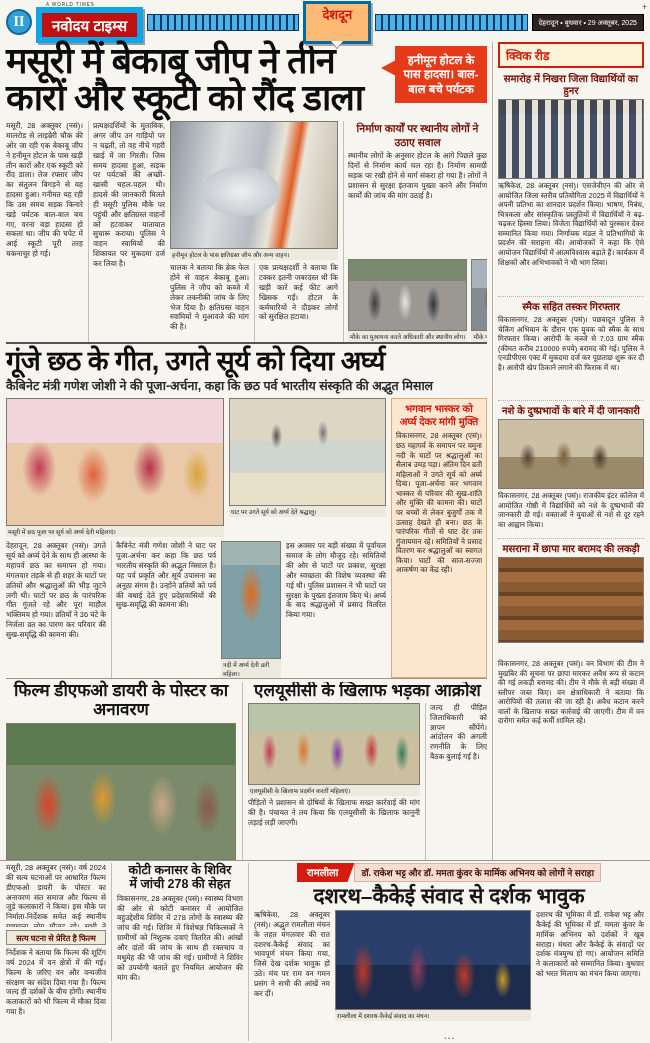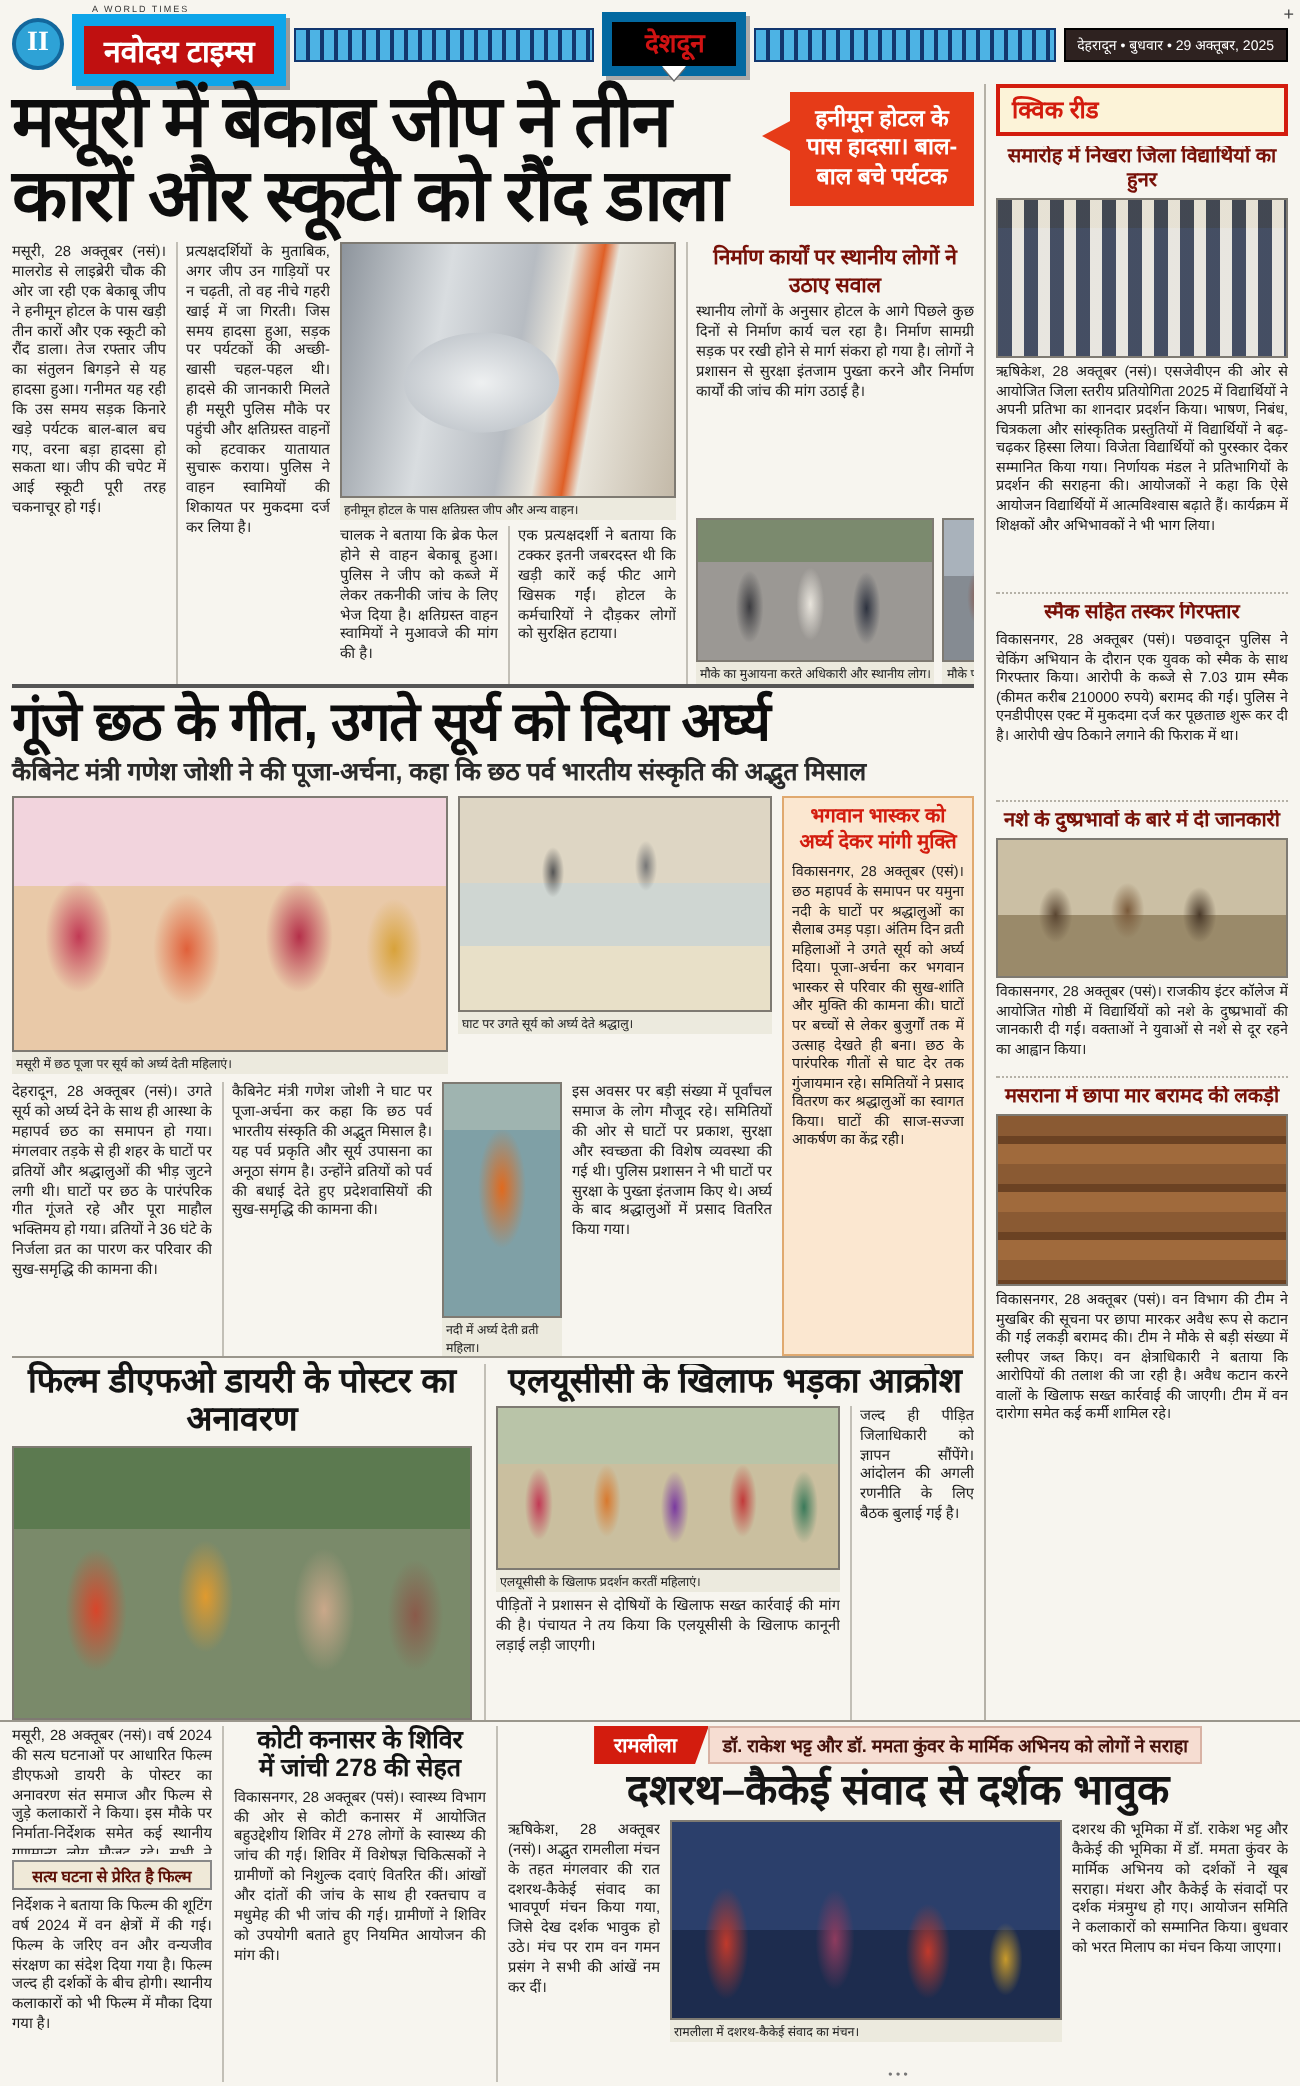--- a/index.html
+++ b/index.html
@@ -13,22 +13,22 @@
   .masthead { display:flex; align-items:center; height:42px; padding:4px 6px 2px 6px; gap:4px; }
   .pgno { width:26px; height:26px; border-radius:50%; background:#2ea2d6; border:2px solid #13679c;
           color:#fff; font-weight:bold; font-size:14px; display:flex; align-items:center; justify-content:center;
           font-family:"Liberation Serif", serif; flex:0 0 auto; }
   .logowrap { display:flex; flex-direction:column; align-items:flex-start; flex:0 0 auto; }
   .tagline { font-size:4.5px; color:#333; letter-spacing:1px; margin-left:10px; }
   .logo { background:#c01010; color:#fff; font-weight:bold; font-size:15px; padding:2px 10px;
           border:6px solid #0ea5e9; box-shadow:2px 2px 0 #9a9a9a; white-space:nowrap; }
   .stripe { flex:1 1 auto; height:17px; border:1px solid #12366e; align-self:center;
             background:repeating-linear-gradient(90deg,#4db3e4 0 5px,#12366e 5px 7px); }
-  .tab { position:relative; background:#000000; border:5px solid #0369a1; box-shadow:2px 2px 0 #aaa;
-         padding:1px 16px 2px 16px; flex:0 0 auto; }
+  .tab { position:relative; background:#fdba74; border:3px solid #0369a1; box-shadow:2px 2px 0 #aaa;
+         padding:1px 16px 18px 16px; flex:0 0 auto; }
   .tab .tname { color:#d01313; font-weight:bold; font-size:13px; }
   .tab-arrow { position:absolute; left:50%; bottom:-7px; margin-left:-6px; width:0; height:0;
                border-left:6px solid transparent; border-right:6px solid transparent; border-top:7px solid #fff;
                filter:drop-shadow(0 1px 0 #666); }
   .datebox { background:#2e2220; color:#fff; font-size:7px; padding:3px 6px; border:1px solid #000;
              flex:0 0 auto; white-space:nowrap; }
   .plusmark { position:absolute; top:2px; right:3px; font-size:9px; color:#444; }
   
   .bt { font-size:7.4px; line-height:1.33; text-align:justify; color:#1b1b1b; overflow:hidden; }
   .cap { font-size:6.2px; color:#222; background:#eceade; padding:1px 2px; overflow:hidden; white-space:nowrap; text-overflow:ellipsis; }
@@ -263,21 +263,21 @@
              radial-gradient(12px 20px at 70% 55%, #4a3a2a, rgba(0,0,0,0) 70%),
              linear-gradient(#cbbfa4 0 55%, #9a8a6a 55% 100%);"></div>
         <div class="bt" style="height:44px;margin-top:2px;">विकासनगर, 28 अक्तूबर (पसं)। राजकीय इंटर कॉलेज में आयोजित गोष्ठी में विद्यार्थियों को नशे के दुष्प्रभावों की जानकारी दी गई। वक्ताओं ने युवाओं से नशे से दूर रहने का आह्वान किया।</div>
       </div>
 
       <div class="rail-sec">
         <div class="sh rail-h">मसराना में छापा मार बरामद की लकड़ी</div>
         <div class="ph" style="height:86px;background:
              repeating-linear-gradient(180deg,#8a5a33 0 10px,#6b4223 10px 14px,#a06a3c 14px 24px),
              linear-gradient(#5c7a44 0 16%, rgba(0,0,0,0) 16%);"></div>
-        <div class="bt" style="flex:1;height:104px;margin-top:2px;">विकासनगर, 28 अक्तूबर (पसं)। वन विभाग की टीम ने मुखबिर की सूचना पर छापा मारकर अवैध रूप से कटान की गई लकड़ी बरामद की। टीम ने मौके से बड़ी संख्या में स्लीपर जब्त किए। वन क्षेत्राधिकारी ने बताया कि आरोपियों की तलाश की जा रही है। अवैध कटान करने वालों के खिलाफ सख्त कार्रवाई की जाएगी। टीम में वन दारोगा समेत कई कर्मी शामिल रहे।</div>
+        <div class="bt" style="flex:1;height:104px;margin-top:16px;">विकासनगर, 28 अक्तूबर (पसं)। वन विभाग की टीम ने मुखबिर की सूचना पर छापा मारकर अवैध रूप से कटान की गई लकड़ी बरामद की। टीम ने मौके से बड़ी संख्या में स्लीपर जब्त किए। वन क्षेत्राधिकारी ने बताया कि आरोपियों की तलाश की जा रही है। अवैध कटान करने वालों के खिलाफ सख्त कार्रवाई की जाएगी। टीम में वन दारोगा समेत कई कर्मी शामिल रहे।</div>
       </div>
     </aside>
   </div>
 
   <div class="bottomzone">
     <div class="bz-a">
       <div class="bt" style="height:64px;">मसूरी, 28 अक्तूबर (नसं)। वर्ष 2024 की सत्य घटनाओं पर आधारित फिल्म डीएफओ डायरी के पोस्टर का अनावरण संत समाज और फिल्म से जुड़े कलाकारों ने किया। इस मौके पर निर्माता-निर्देशक समेत कई स्थानीय गणमान्य लोग मौजूद रहे। सभी ने फिल्म की टीम को शुभकामनाएं दीं।</div>
       <div class="subbox">सत्य घटना से प्रेरित है फिल्म</div>
       <div class="bt" style="flex:1;">निर्देशक ने बताया कि फिल्म की शूटिंग वर्ष 2024 में वन क्षेत्रों में की गई। फिल्म के जरिए वन और वन्यजीव संरक्षण का संदेश दिया गया है। फिल्म जल्द ही दर्शकों के बीच होगी। स्थानीय कलाकारों को भी फिल्म में मौका दिया गया है।</div>
     </div>

